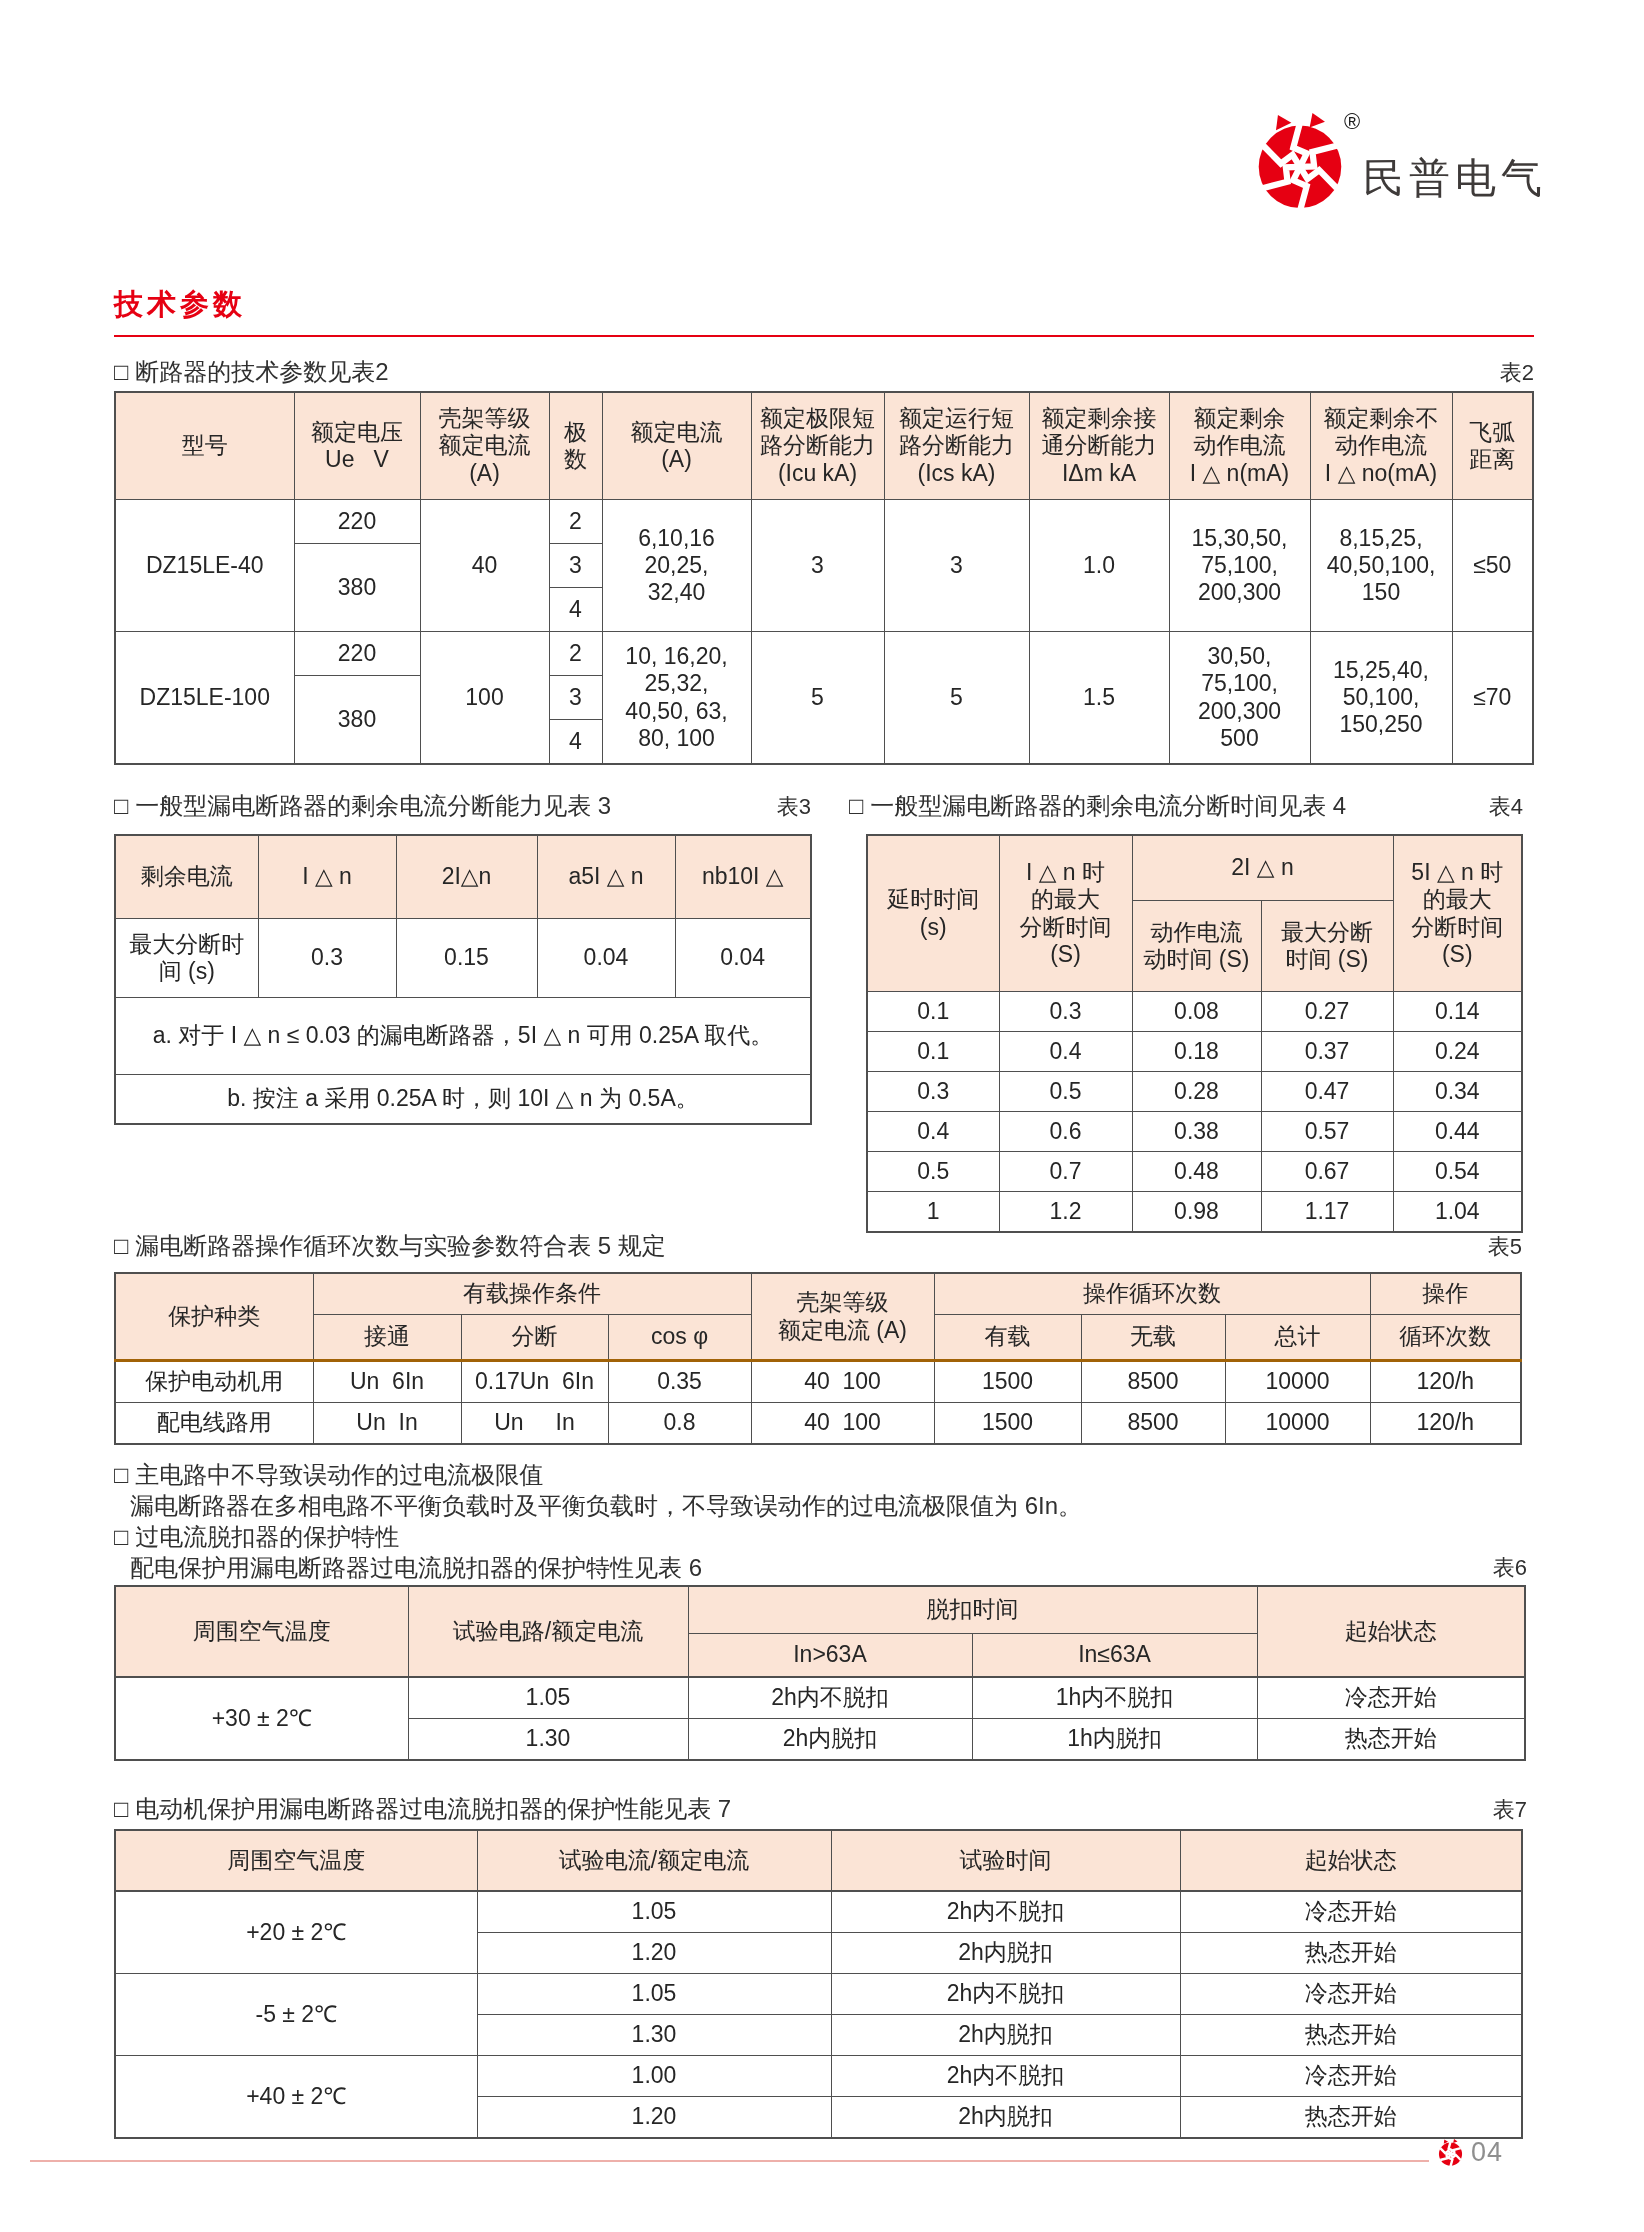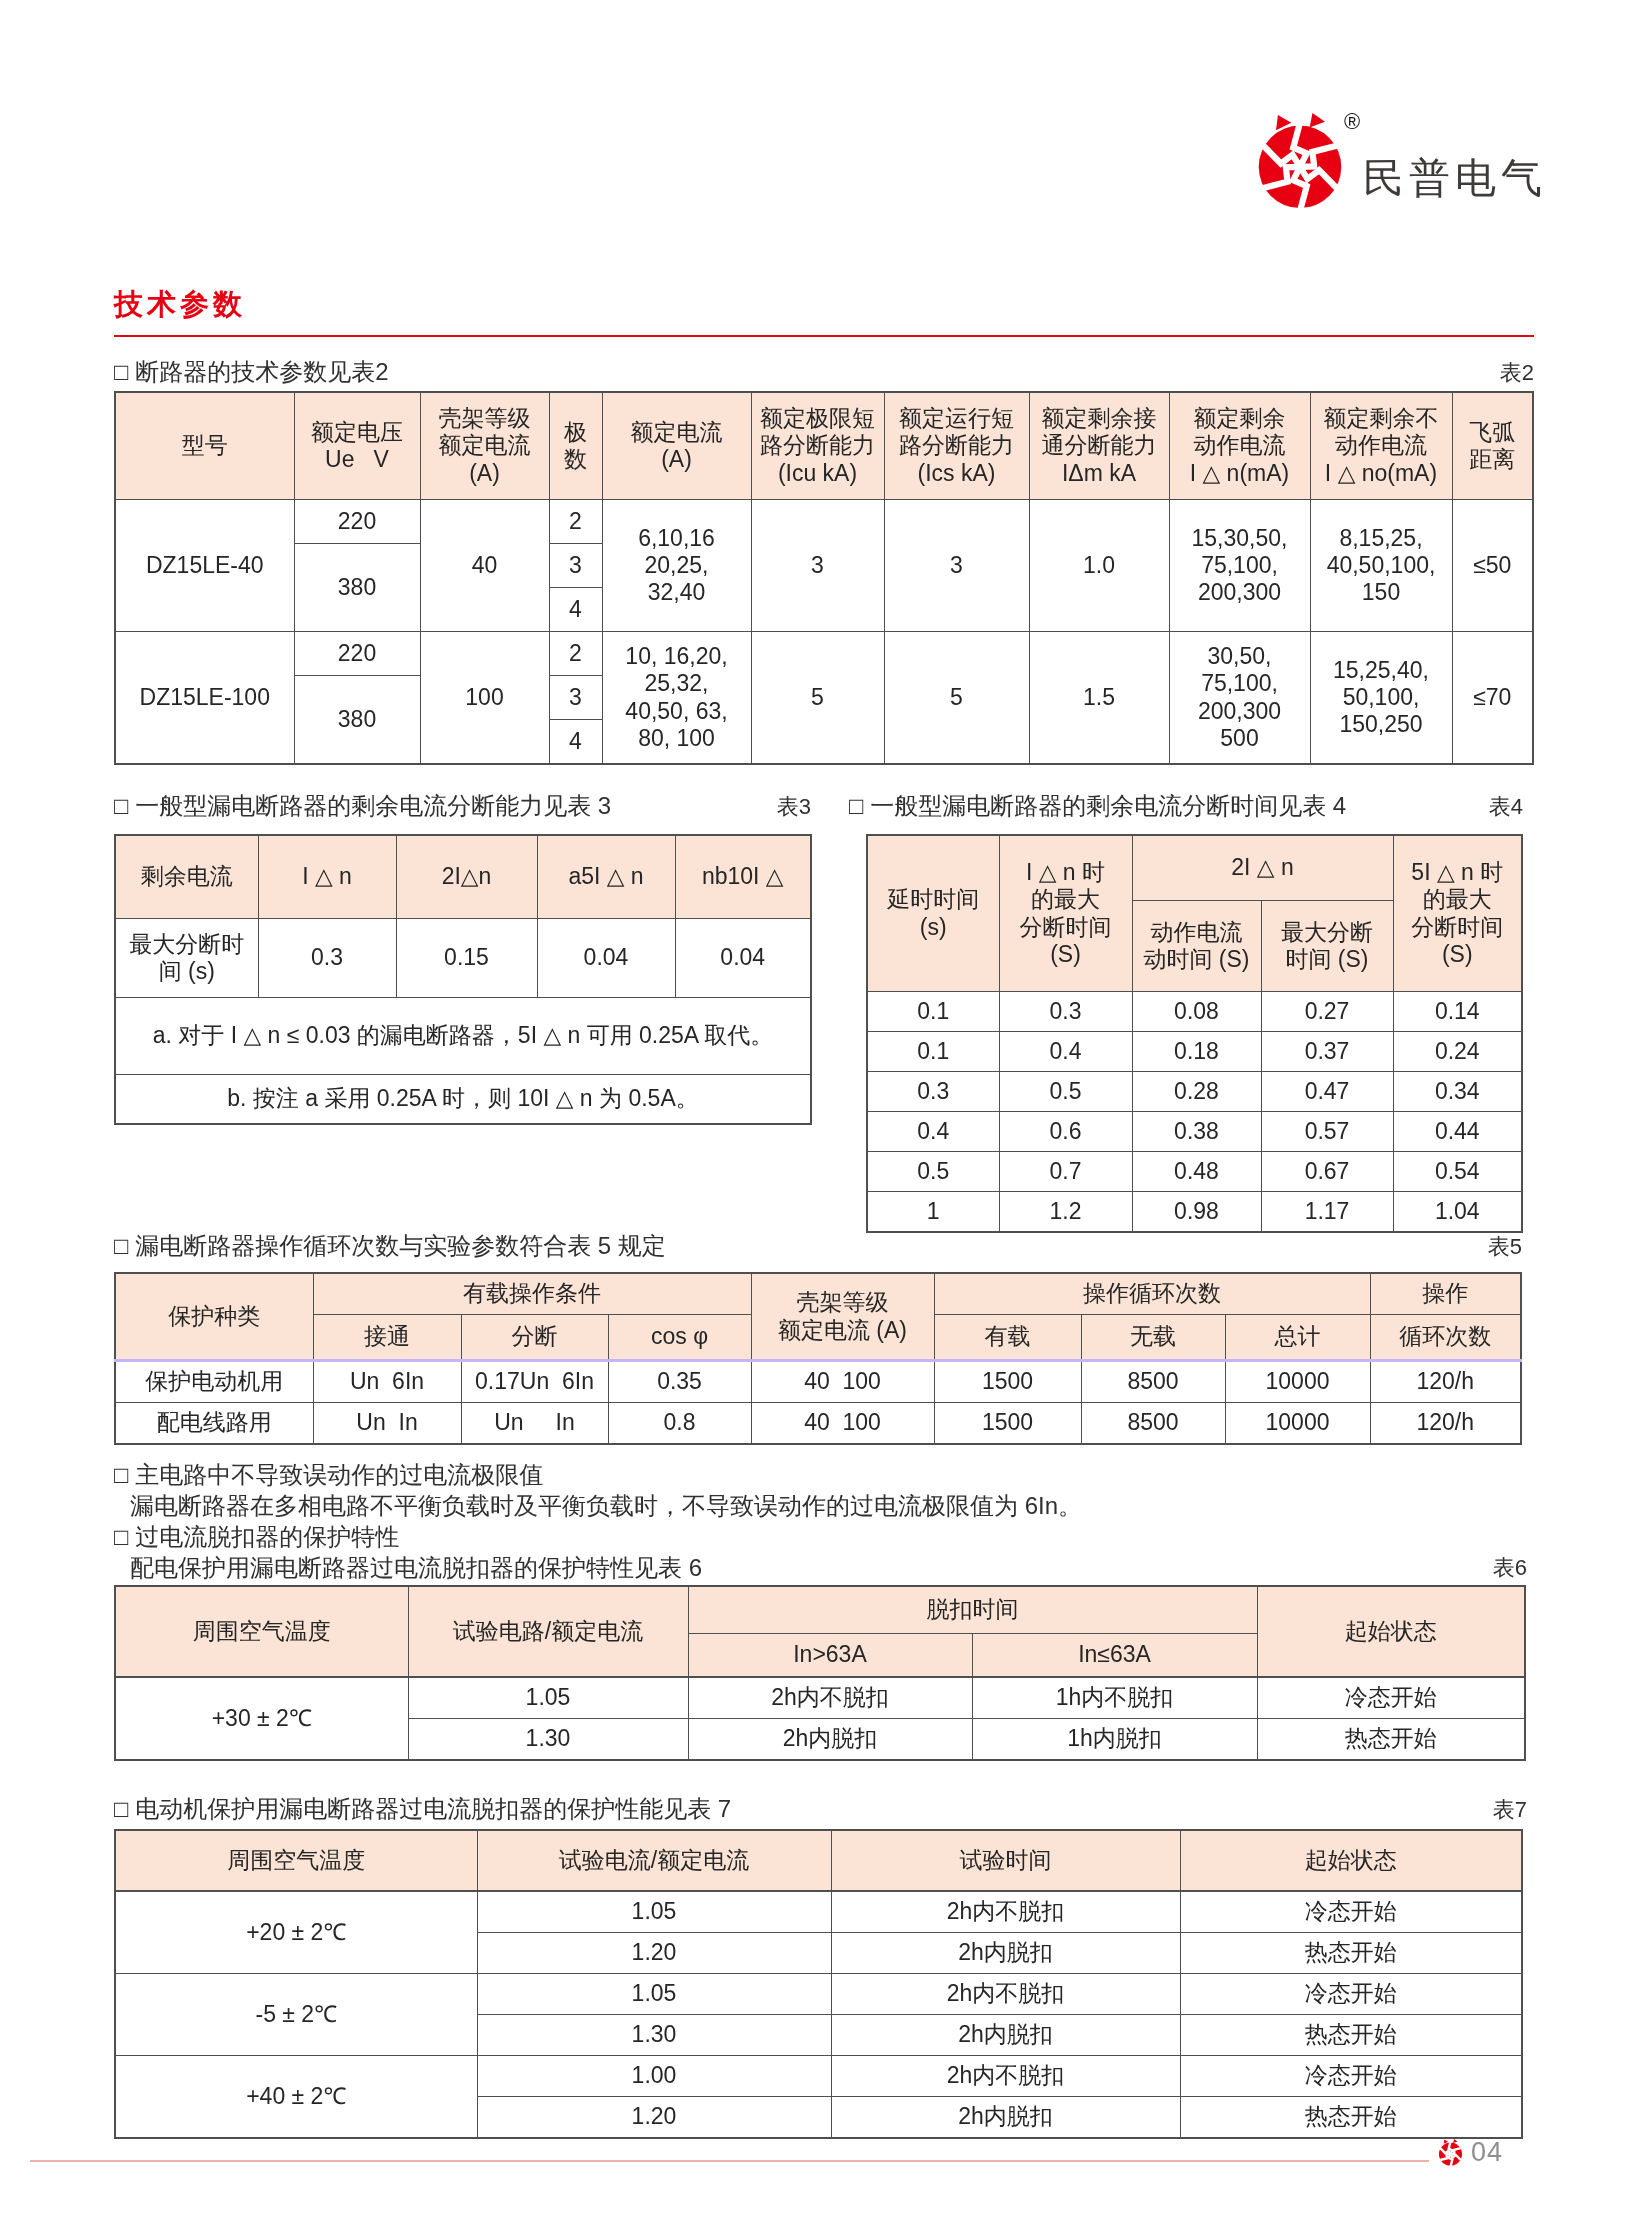--- a/index.html
+++ b/index.html
@@ -24,21 +24,21 @@
   .cap .lbl { font-size:22px; flex:none;text-align:center; }
 
   
   table.t { position:absolute; border-collapse:collapse; table-layout:fixed;
             border:2px solid #4f4f4f; }
   table.t td { border:1px solid #4f4f4f; text-align:center; vertical-align:middle;
                font-size:23px; line-height:1.18; white-space:pre-wrap; padding:1px 3px;
                overflow:hidden; color:#262626; }
   .hd { background:#fbe4d6; }
   td.noteL { text-align:left; padding:6px 10px 6px 8px; font-size:24px; }
-  tr.btop3 td { border-top:3px solid #c4b5fd; }
+  tr.btop3 td { border-top:3px solid #a16207; }
   tr.btop2 td { border-top:2px solid #4f4f4f; }
   td.dbl { border-bottom:4px double #4f4f4f; }
 
   
   .tblock { position:absolute; left:114px; top:1459px; width:1413px; }
   .tline { font-size:24px; line-height:31px; white-space:pre-wrap; }
   .ind { padding-left:16px; }
   .line4 { display:flex; justify-content:space-between; align-items:flex-end; }
   .line4 .lbl { font-size:22px; flex:none; }
 

